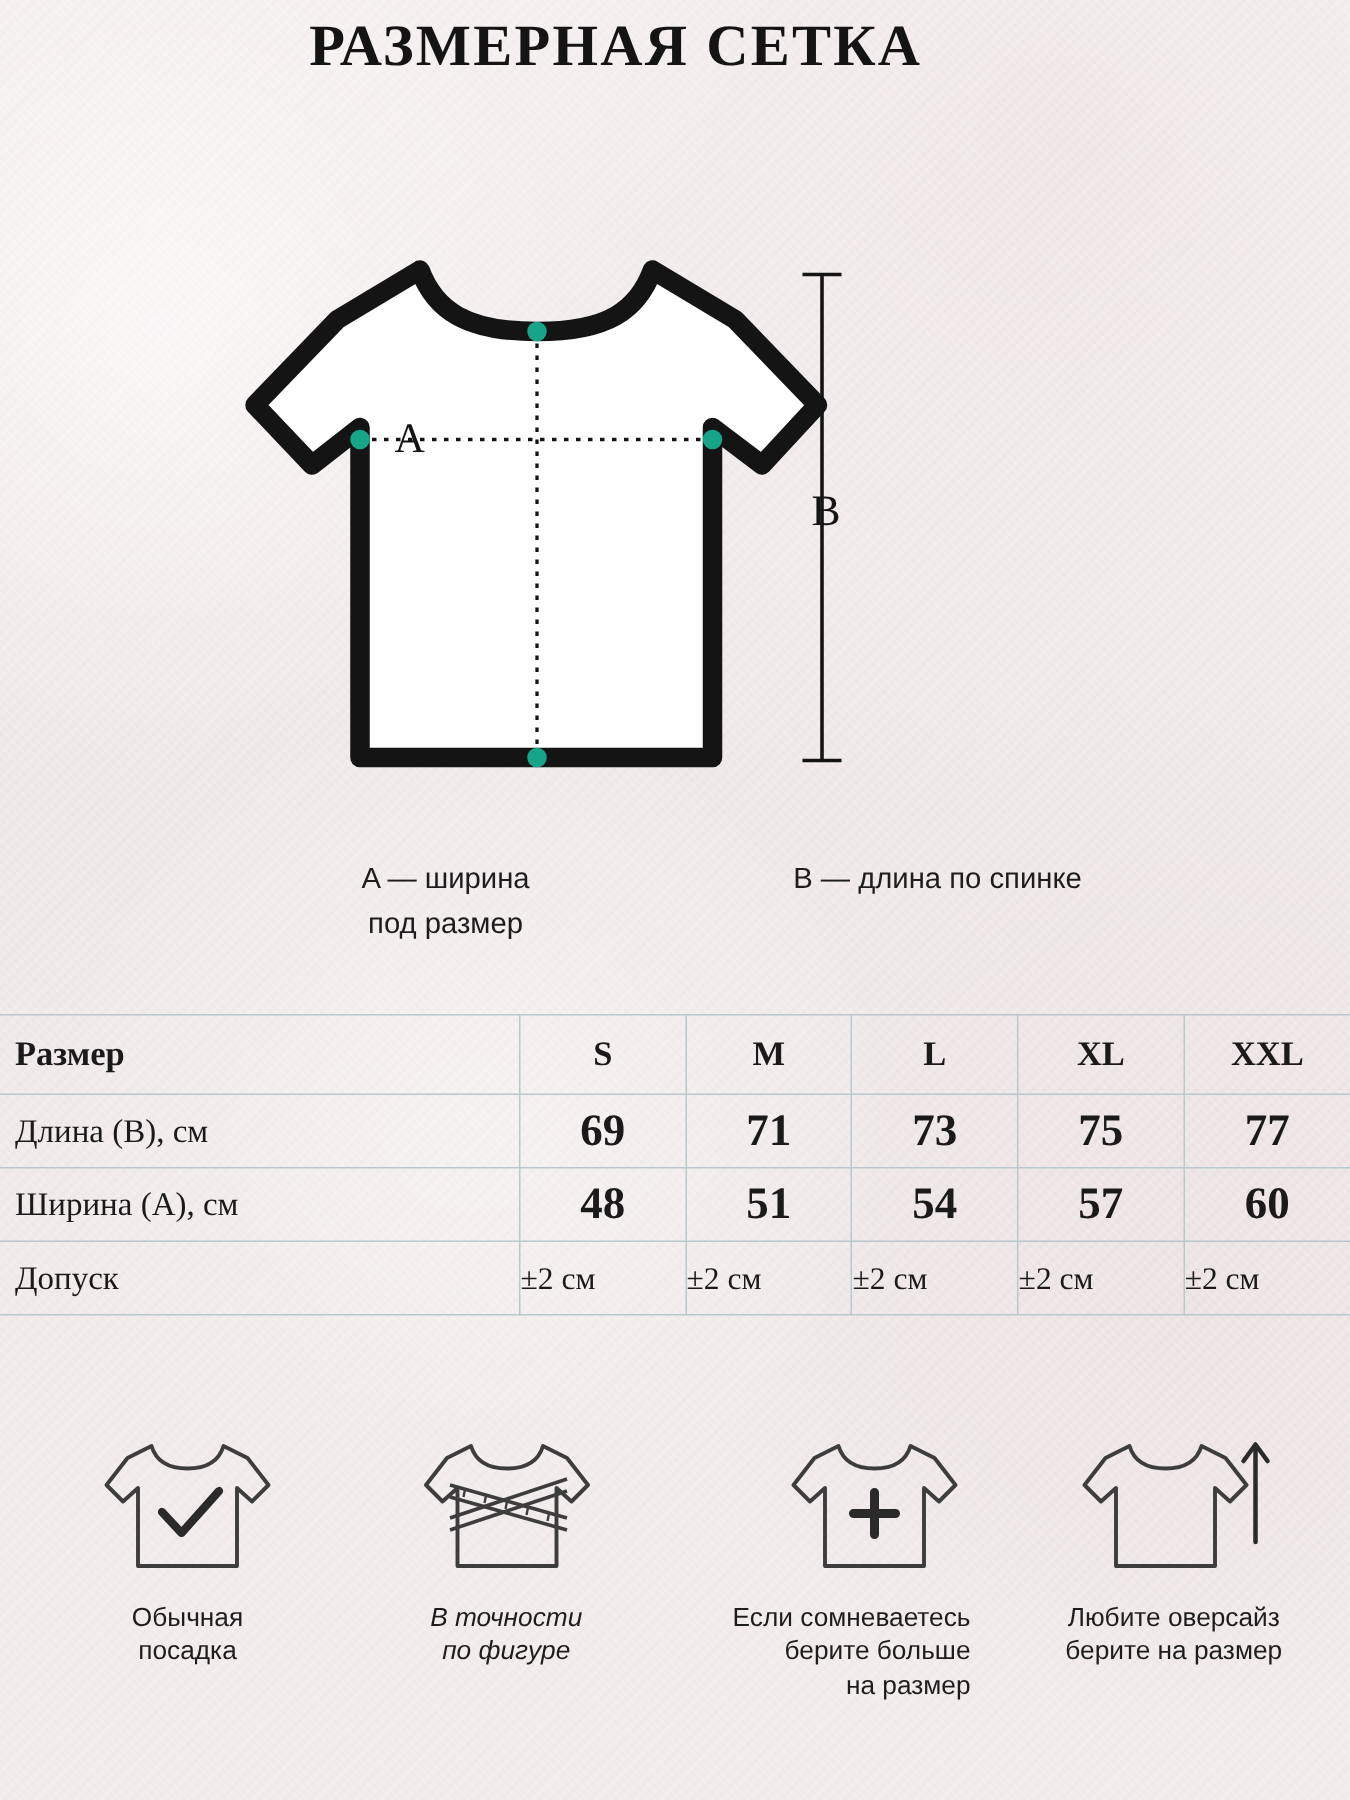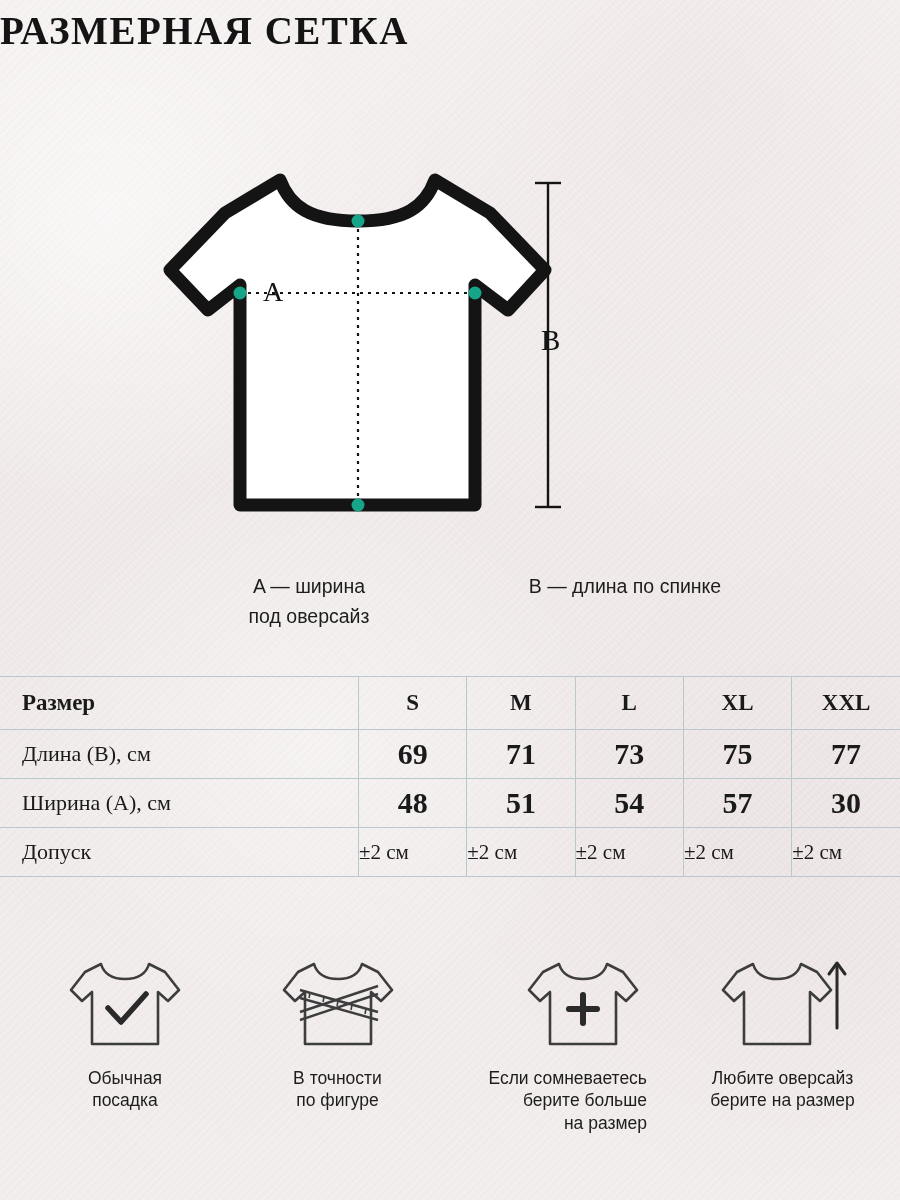--- a/index.html
+++ b/index.html
@@ -36,25 +36,26 @@
       repeating-linear-gradient(45deg, rgba(255,255,255,0.25) 0 2px, rgba(0,0,0,0.012) 2px 4px),
       repeating-linear-gradient(-45deg, rgba(255,255,255,0.18) 0 3px, rgba(0,0,0,0.010) 3px 6px);
   }
 
   
   .title {
     position: absolute;
     top: 8px;
     left: 0;
     width: 749px;
-    text-align: left;
+    text-align: center;
     font-size: 39px;
     letter-spacing: 1.5px;
     font-weight: 700;
     color: #141414;
+    padding-left: 36px;
   }
 
   
   .diagram {
     position: absolute;
     top: 95px;
     left: 0;
     width: 900px;
     height: 460px;
   }
@@ -67,21 +68,21 @@
     left: 0;
     width: 900px;
     font-family: "Liberation Sans", sans-serif;
     font-size: 19.5px;
     color: #1d1d1d;
   }
   .legend .col {
     position: absolute;
     text-align: center;
   }
-  .legend .colA { left: 144px; width: 330px; }
+  .legend .colA { left: 132px; width: 330px; }
   .legend .colB { left: 450px; width: 350px; }
   .legend .l2 { margin-top: 7px; }
 
   
   .table-wrap {
     position: absolute;
     top: 676px;
     left: 0;
     width: 900px;
   }
@@ -92,21 +93,21 @@
   }
   table td, table th {
     border: 1px solid #b9c8cc;
     padding: 0;
     height: 48px;
     font-family: "Liberation Serif", serif;
   }
   table tr:first-child th, table tr:first-child td { border-top: 1px solid #b9c8cc; }
   th.rowhead, td.rowhead {
     text-align: left;
-    padding-left: 22px;
+    padding-left: 10px;
     font-size: 22px;
     font-weight: 700;
     width: 336px;
     border-left: none;
     margin-top: 48px;
   }
   td.rowhead-normal {
     font-weight: 400;
   }
   td.val, th.val {
@@ -135,21 +136,21 @@
     top: 0;
     text-align: center;
     font-family: "Liberation Sans", sans-serif;
     font-size: 17.5px;
     line-height: 1.28;
     color: #1d1d1d;
   }
   .fit .icon { height: 105px; display: block; }
   .fit .cap { margin-top: 12px; }
   .fit.f1 { left: 20px;  width: 210px; }
-  .fit.f2 { left: 230px; width: 215px; }
+  .fit.f2 { left: 230px; width: 215px; font-style: italic; }
   .fit.f3 { left: 422px; width: 225px; text-align: right; }
   .fit.f4 { left: 670px; width: 225px; }
 </style>
 </head>
 <body>
 
 <div class="page">
 
   <div class="title">РАЗМЕРНАЯ СЕТКА</div>
 
@@ -187,21 +188,21 @@
       <line x1="418" y1="88" x2="418" y2="412" stroke="#141414" stroke-width="2.4"></line>
       <line x1="405" y1="88" x2="431" y2="88" stroke="#141414" stroke-width="2.4"></line>
       <line x1="405" y1="412" x2="431" y2="412" stroke="#141414" stroke-width="2.4"></line>
       <text x="411" y="255" font-family="Liberation Serif, serif" font-size="29" fill="#141414">B</text>
     </svg>
   </div>
 
   <div class="legend">
     <div class="col colA">
       <div>A — ширина</div>
-      <div class="l2">под оверсайз</div>
+      <div class="l2">под размер</div>
     </div>
     <div class="col colB">
       <div>B — длина по спинке</div>
     </div>
   </div>
 
   <div class="table-wrap">
     <table>
       <tbody>
           <tr class="hdr">
@@ -219,21 +220,21 @@
         <td class="val">73</td>
         <td class="val">75</td>
         <td class="val">77</td>
       </tr>
       <tr>
         <td class="rowhead rowhead-normal">Ширина (A), см</td>
         <td class="val">48</td>
         <td class="val">51</td>
         <td class="val">54</td>
         <td class="val">57</td>
-        <td class="val">30</td>
+        <td class="val">60</td>
       </tr>
       <tr>
         <td class="rowhead rowhead-normal">Допуск</td>
         <td class="tol">±2 см</td>
         <td class="tol">±2 см</td>
         <td class="tol">±2 см</td>
         <td class="tol">±2 см</td>
         <td class="tol">±2 см</td>
       </tr>
     </tbody>

